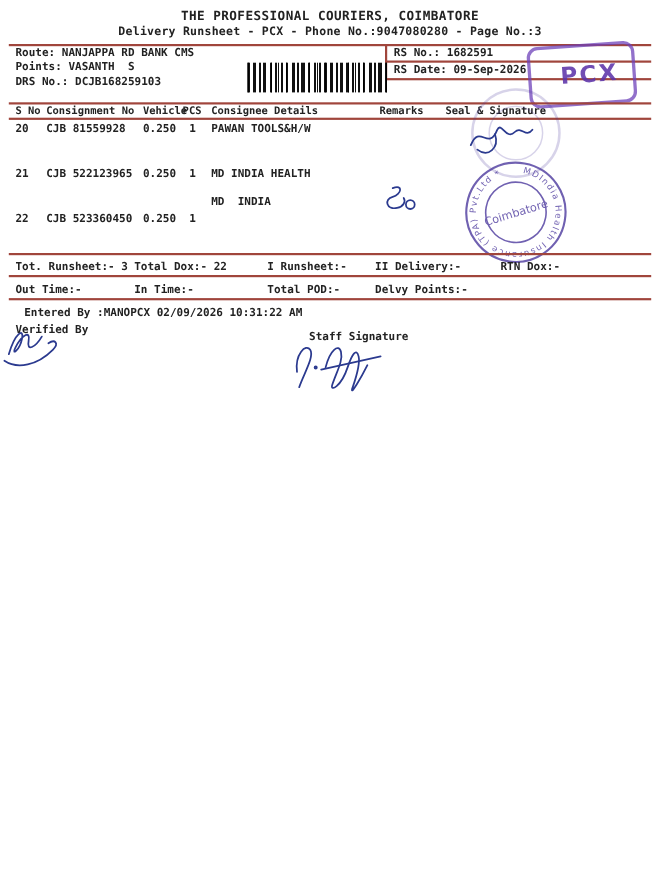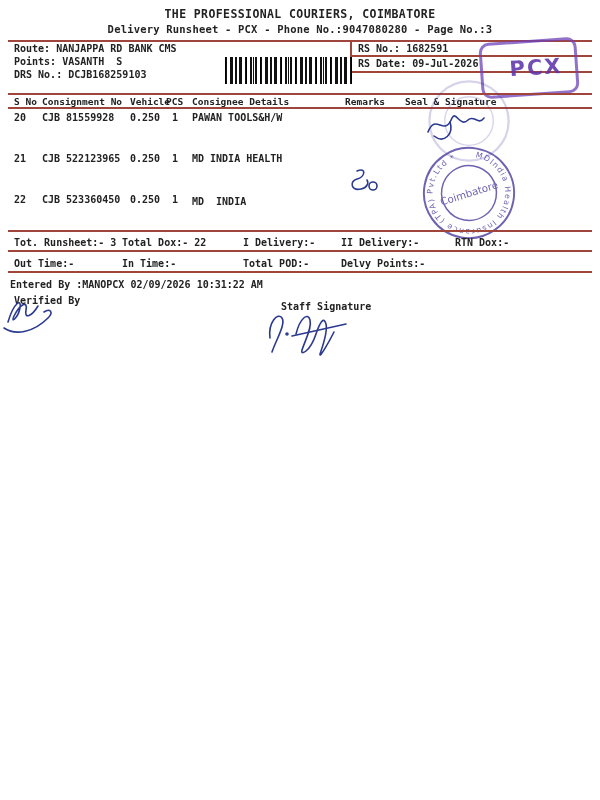--- a/index.html
+++ b/index.html
@@ -39,21 +39,21 @@
   <div class="hline" style="top:40px"></div>
   <div class="hline partial" style="top:55px"></div>
   <div class="hline partial" style="top:71px"></div>
   <div class="vline" style="left:350px;top:40px;height:31px"></div>
 
   <div class="t" style="left:14px;top:43px">Route: NANJAPPA RD BANK CMS</div>
   <div class="t" style="left:14px;top:56px">Points: VASANTH  S</div>
   <div class="t" style="left:14px;top:69px">DRS No.: DCJB168259103</div>
 
   <div class="t" style="left:358px;top:43px">RS No.: 1682591</div>
-  <div class="t" style="left:358px;top:58px">RS Date: 09-Jul-2026</div>
+  <div class="t" style="left:358px;top:58px">RS Date: 09-Sep-2026</div>
 
   <div class="barcode"></div>
 
   <div class="pcx-stamp">
     <span>PCX</span>
   </div>
 
   <div class="hline" style="top:93px"></div>
   <div class="t h" style="left:14px;top:96px">S No</div>
   <div class="t h" style="left:42px;top:96px">Consignment No</div>
@@ -73,21 +73,21 @@
   <div class="t c-sno" style="top:153px">21</div>
   <div class="t c-con" style="top:153px">CJB 522123965</div>
   <div class="t c-wt" style="top:153px">0.250</div>
   <div class="t c-pcs" style="top:153px">1</div>
   <div class="t c-cons" style="top:153px">MD INDIA HEALTH</div>
 
   <div class="t c-sno" style="top:194px">22</div>
   <div class="t c-con" style="top:194px">CJB 523360450</div>
   <div class="t c-wt" style="top:194px">0.250</div>
   <div class="t c-pcs" style="top:194px">1</div>
-  <div class="t c-cons" style="top:196px">MD  INDIA</div>
+  <div class="t c-cons" style="top:178px">MD  INDIA</div>
 
   <svg class="stamp-svg" style="left:424px;top:76px;opacity:.22" width="90" height="90" viewBox="0 0 100 100">
     <circle cx="50" cy="50" r="44" fill="none" stroke="currentColor" stroke-width="2.5"></circle>
     <circle cx="50" cy="50" r="27" fill="none" stroke="currentColor" stroke-width="1.5"></circle>
   </svg>
 
   <svg class="sig" style="left:424px;top:108px" width="66" height="40" viewBox="0 0 66 40">
     <path d="M4,24 C12,4 20,30 28,10 C32,2 36,20 44,12 C50,6 54,18 60,10"></path>
     <path d="M10,28 C20,36 30,26 26,14"></path>
   </svg>
@@ -105,32 +105,32 @@
     <circle cx="50" cy="50" r="28" fill="none" stroke="currentColor" stroke-width="1.5"></circle>
     <text fill="currentColor" font-size="8" letter-spacing="1.2" font-family="DejaVu Sans, sans-serif">
       <textPath href="#ring">MDIndia Health Insurance (TPA) Pvt.Ltd *</textPath>
     </text>
     <text x="50" y="54" text-anchor="middle" fill="currentColor" font-size="10.5" font-family="DejaVu Sans, sans-serif" transform="rotate(-27 50 50)">Coimbatore</text>
   </svg>
 
   <div class="hline" style="top:230px"></div>
   <div class="t" style="left:14px;top:237px">Tot. Runsheet:- 3</div>
   <div class="t" style="left:122px;top:237px">Total Dox:- 22</div>
-  <div class="t" style="left:243px;top:237px">I Delivery:-</div>
+  <div class="t" style="left:243px;top:237px">I Runsheet:-</div>
   <div class="t" style="left:341px;top:237px">II Delivery:-</div>
   <div class="t" style="left:455px;top:237px">RTN Dox:-</div>
 
   <div class="hline" style="top:250px"></div>
   <div class="t" style="left:14px;top:258px">Out Time:-</div>
   <div class="t" style="left:122px;top:258px">In Time:-</div>
   <div class="t" style="left:243px;top:258px">Total POD:-</div>
   <div class="t" style="left:341px;top:258px">Delvy Points:-</div>
 
   <div class="hline" style="top:271px"></div>
-  <div class="t" style="left:10px;top:279px">Entered By :MANOPCX 02/09/2026 10:31:22 AM</div>
+  <div class="t" style="left:22px;top:279px">Entered By :MANOPCX 02/09/2026 10:31:22 AM</div>
 
   <div class="t" style="left:14px;top:295px">Verified By</div>
   <div class="t" style="left:281px;top:301px">Staff Signature</div>
 
   <svg class="sig" style="left:2px;top:294px" width="72" height="46" viewBox="0 0 72 46">
     <path d="M6,28 C12,8 20,4 18,14 C16,24 8,30 12,22 C18,10 26,6 24,16 C22,26 30,22 36,12"></path>
     <path d="M2,34 C14,42 32,38 46,24 C52,18 48,14 42,18"></path>
   </svg>
 
   <svg class="sig" style="left:262px;top:304px" width="92" height="56" viewBox="0 0 92 56">

